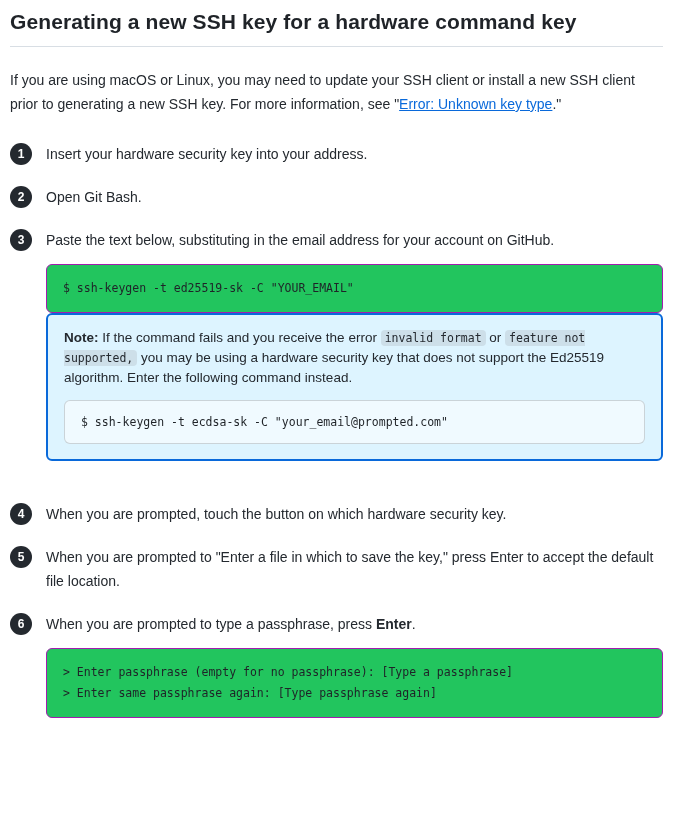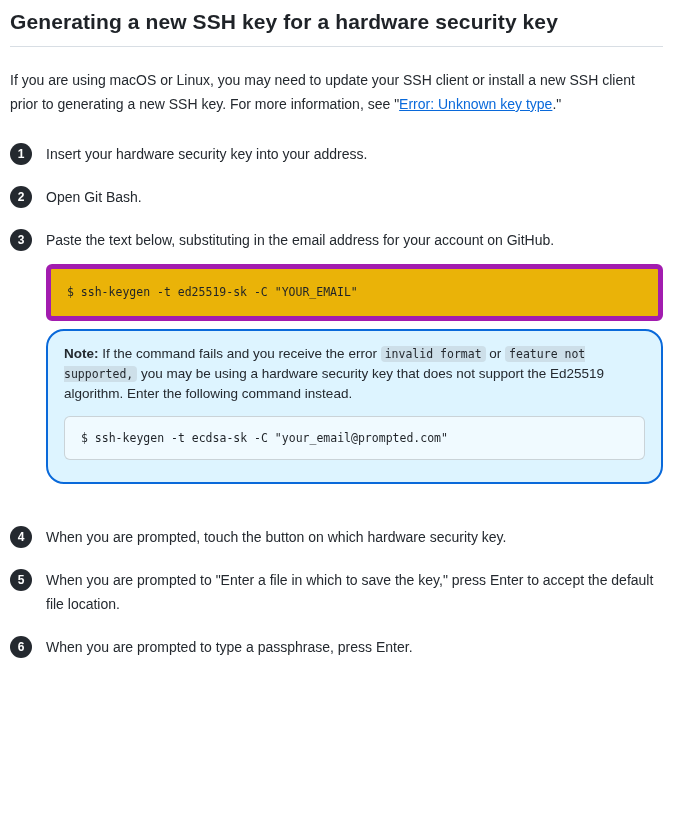--- a/index.html
+++ b/index.html
@@ -49,22 +49,22 @@
     margin-top: 1px;
   }
   .step-body {
     flex: 1 1 auto;
     font-size: 14px;
     line-height: 24px;
     min-width: 0;
   }
   .code-block {
     margin-top: 12px;
-    background: #eab308;
-    border: 5px solid #a21caf;
+    background: #22c55e;
+    border: 1px solid #a21caf;
     border-radius: 6px;
     overflow: hidden;
   }
   .code-block pre {
     padding: 13px 16px;
     font-family: "DejaVu Sans Mono", monospace;
     font-size: 11.5px;
     line-height: 1.8;
     color: #1f2328;
     white-space: pre;
@@ -100,48 +100,48 @@
   .sb-thumb {
     flex: 1 1 auto;
     height: 13px;
     background: #c2c5c9;
     margin-left: 2px;
     margin-right: 10px;
     cursor: pointer;
   }
   
   .note {
-    margin-top: 8px;
+    margin-top: 0;
     margin-bottom: 22px;
     background: #ddf4ff;
     border: 2px solid #0969da;
-    border-radius: 18px;
-    padding: 13px 16px 22px 16px;
+    border-radius: 6px;
+    padding: 13px 16px 15px 16px;
     font-size: 13.5px;
     line-height: 20px;
   }
   .note .note-label { font-weight: 700; }
   .inline-code {
     font-family: "DejaVu Sans Mono", monospace;
     font-size: 11.5px;
     background: rgba(175,184,193,0.35);
     border-radius: 4px;
     padding: 1px 4px;
   }
   .note .code-block {
     background: rgba(255,255,255,0.55);
     border: 1px solid rgba(31,35,40,0.18);
   }
   .note .code-block pre { padding: 11px 16px; }
-  .bold { font-weight: 400; }
+  .bold { font-weight: 700; }
 </style>
 </head>
 <body>
 
-<h1 class="page-title">Generating a new SSH key for a hardware security key</h1>
+<h1 class="page-title">Generating a new SSH key for a hardware command key</h1>
 
 <p class="intro"><span>If you are using macOS or Linux, you may need to update your SSH client or install a new SSH client prior to generating a new SSH key. For more information, see "</span><a class="doc-link">Error: Unknown key type</a><span>."</span></p>
 
 <div class="steps">
 
   <div class="step">
     <div class="step-num">1</div>
     <div class="step-body">
       <span>Insert your hardware security key into your address.</span>
     </div>
@@ -181,20 +181,24 @@
     <div class="step-num">5</div>
     <div class="step-body">
       <span>When you are prompted to "Enter a file in which to save the key," press Enter to accept the default file location.</span>
     </div>
   </div>
 
   <div class="step">
     <div class="step-num">6</div>
     <div class="step-body">
       <span>When you are prompted to type a passphrase, press </span><span class="bold">Enter</span><span>.</span>
+      <div class="code-block">
+        <pre><span>&gt; Enter passphrase (empty for no passphrase): [Type a passphrase]</span>
+<span>&gt; Enter same passphrase again: [Type passphrase again]</span></pre>
+      </div>
     </div>
   </div>
 
   <div class="step">
 
     <div class="step-body">
       
     </div>
   </div>
 

